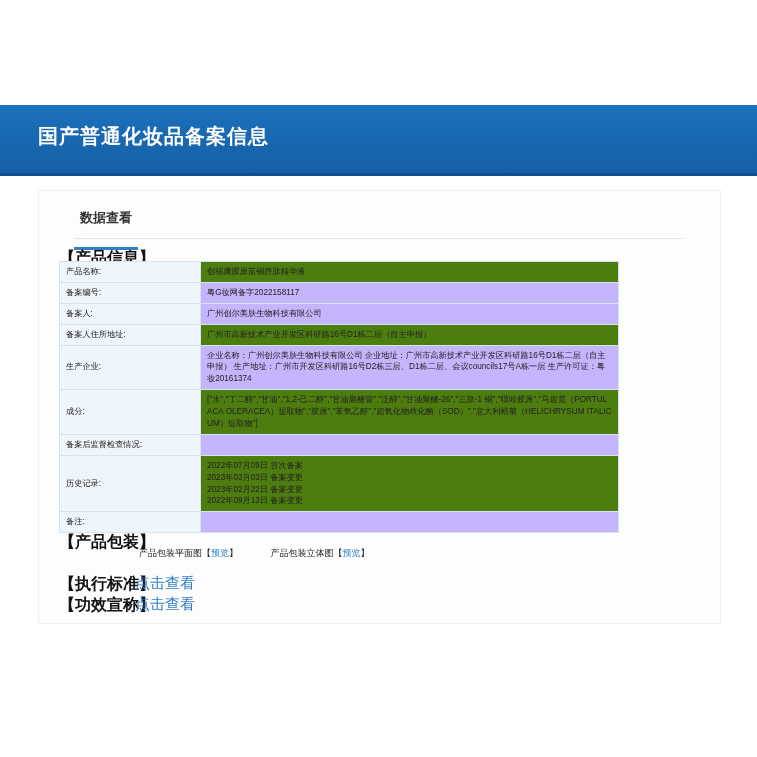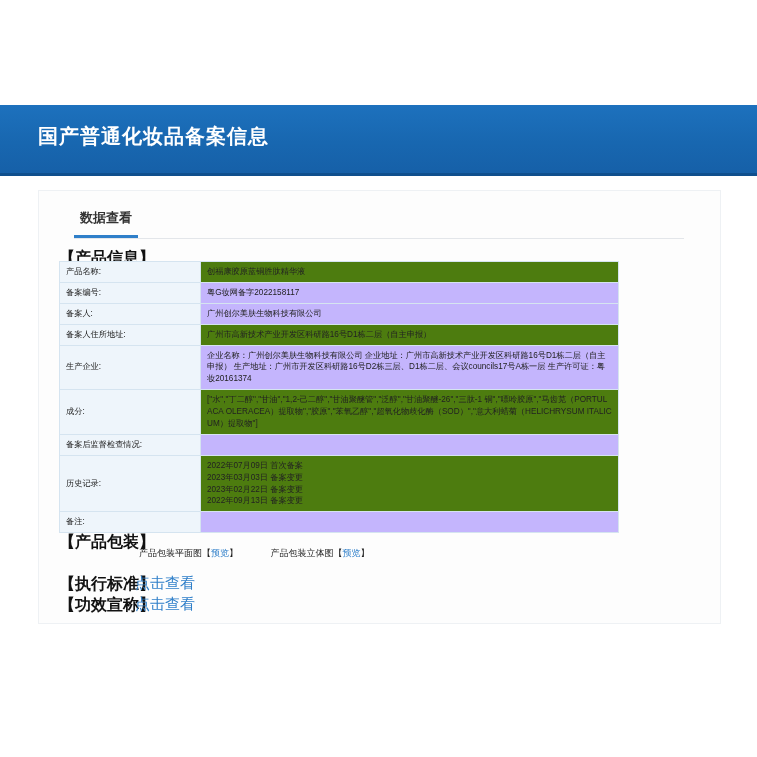--- a/index.html
+++ b/index.html
@@ -61,21 +61,21 @@
     top: 17px;
     width: 610px;
     height: 30px;
     border-bottom: 1px solid #e3e6ea;
   }
   .tab {
     display: inline-block;
     font-size: 13px;
     font-weight: bold;
     color: #333333;
-    padding: 0 6px 8px 6px;
+    padding: 0 6px 20px 6px;
     border-bottom: 3px solid #2f7fc9;
     cursor: pointer;
   }
   
   .section-label {
     position: absolute;
     font-size: 16px;
     font-weight: bold;
     color: #111111;
   }

